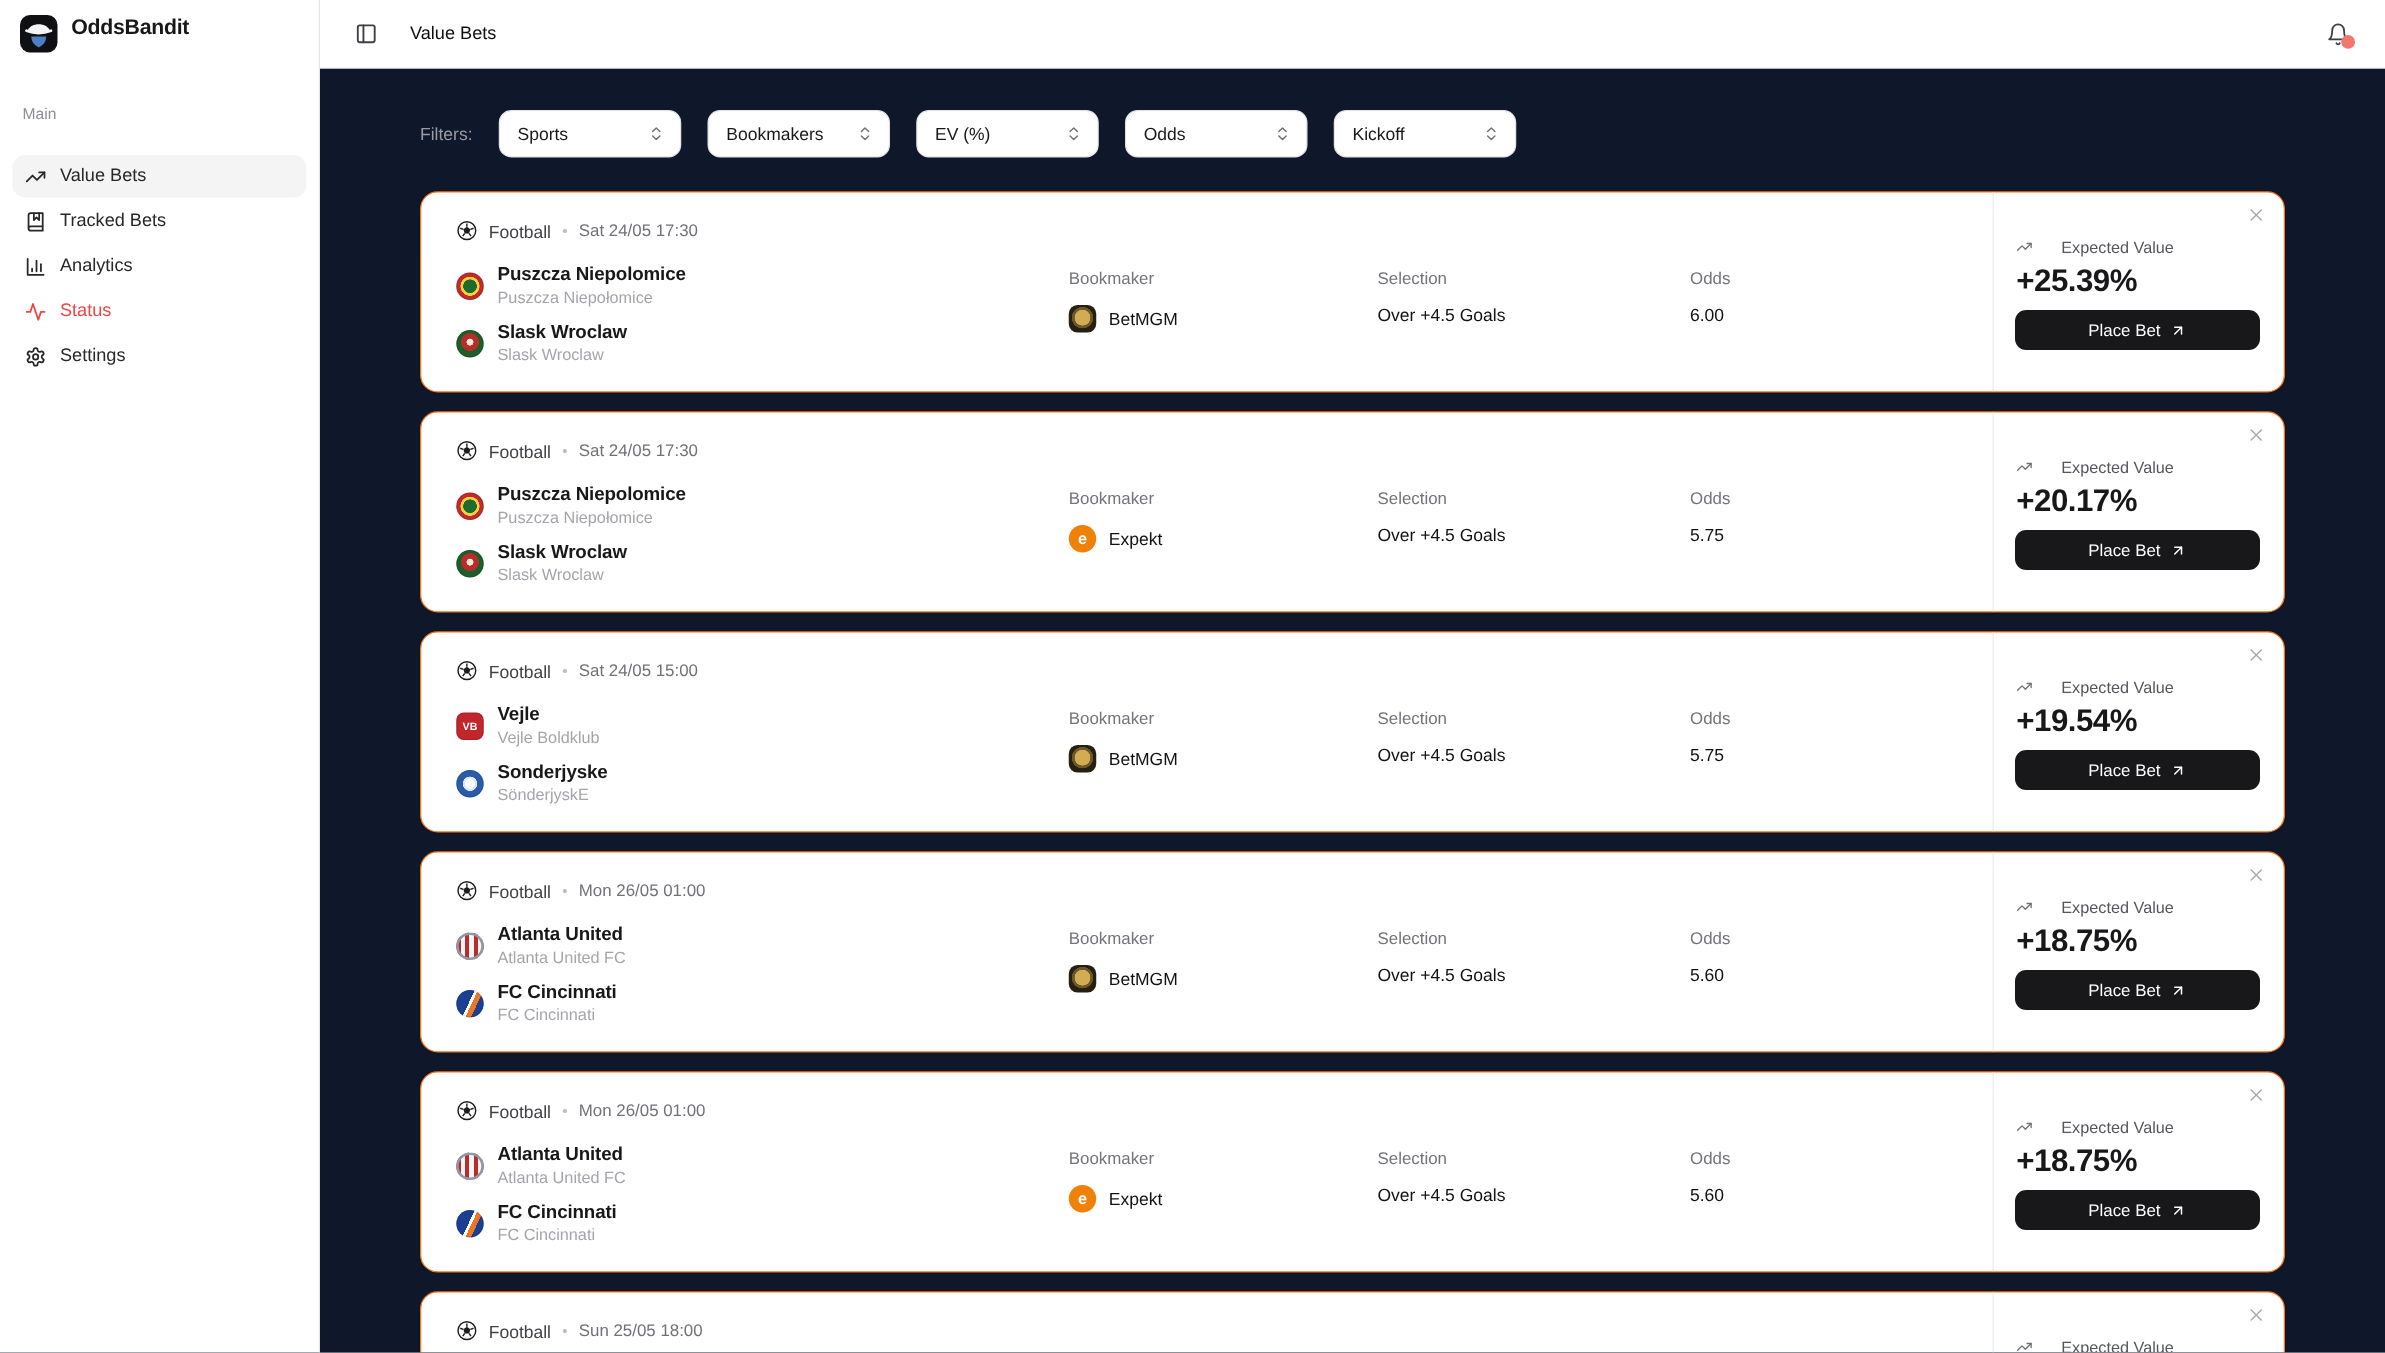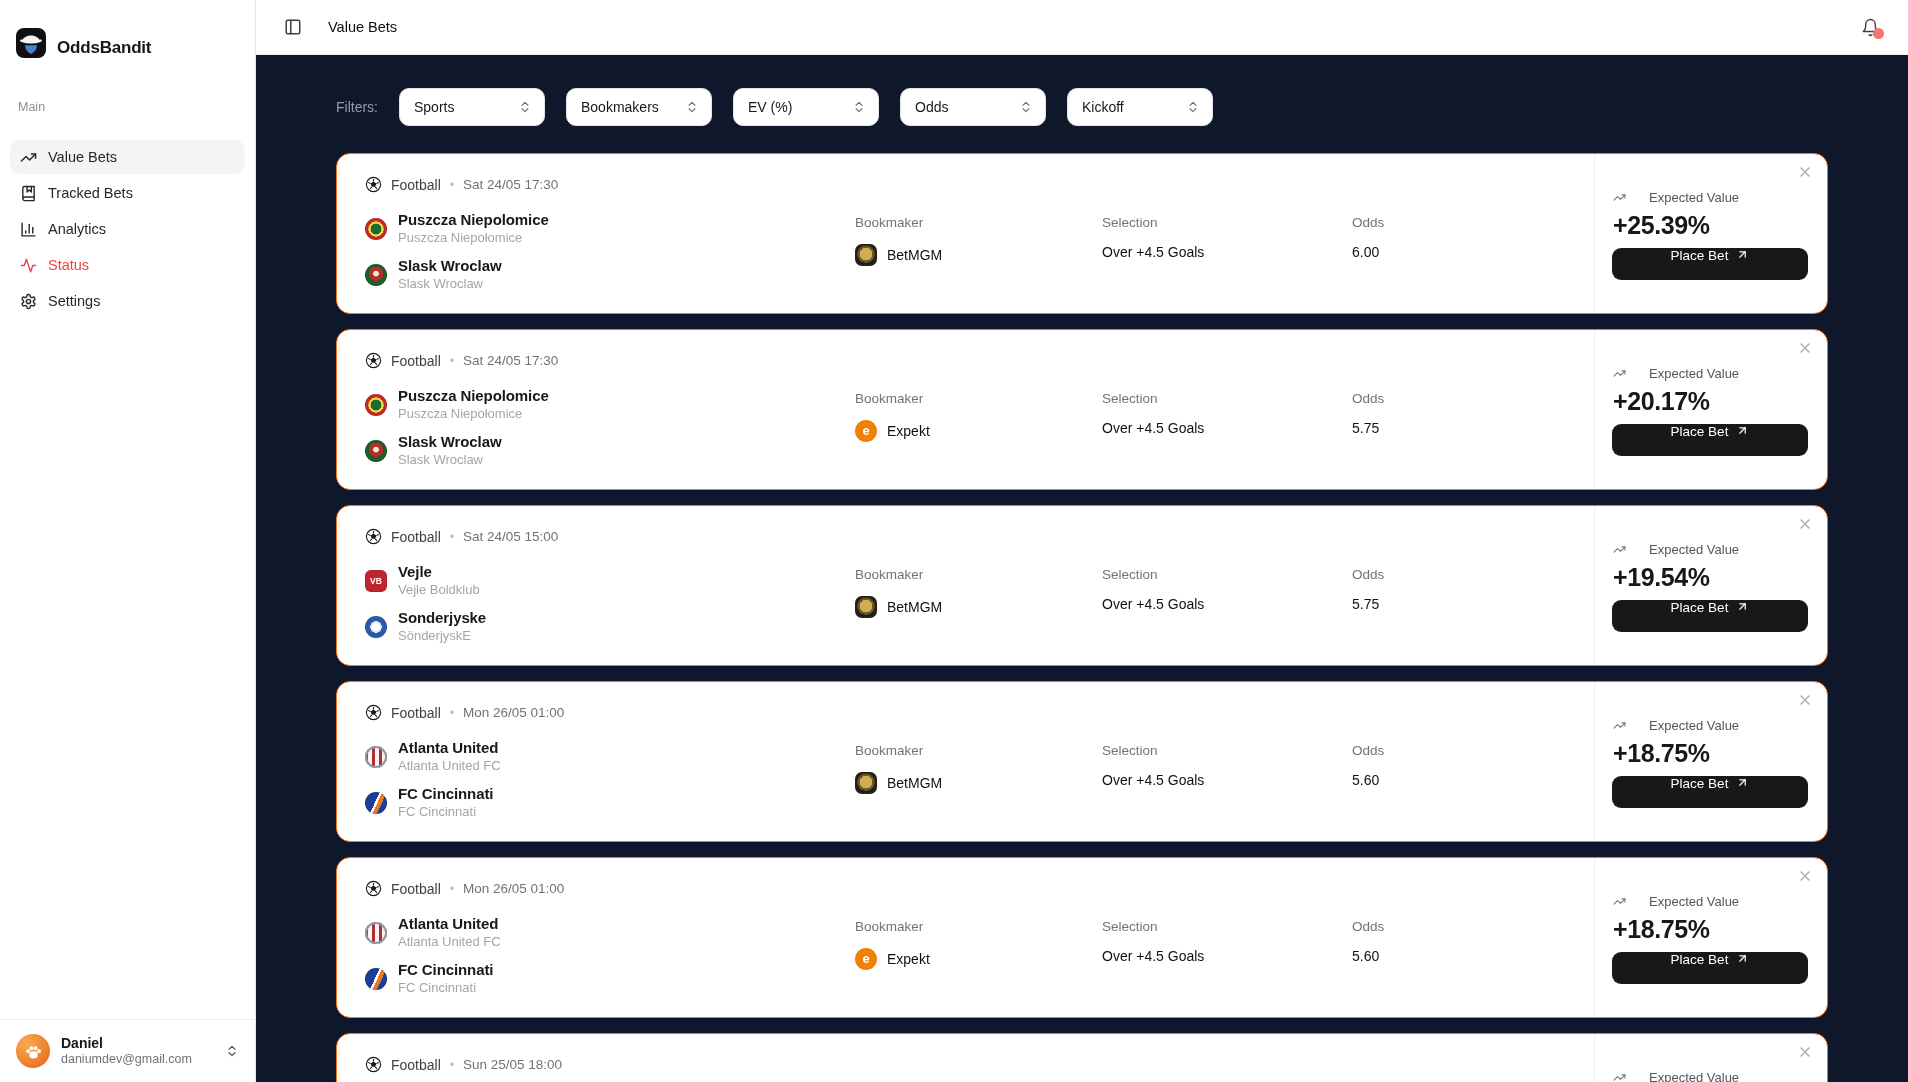--- a/index.html
+++ b/index.html
@@ -6,21 +6,21 @@
   html,body { width:1908px; height:1082px; overflow:hidden; }
   body {
     font-family:"Liberation Sans","DejaVu Sans",sans-serif;
     color:#18181b; background:#ffffff;
   }
   .app { display:flex; width:1908px; height:1082px; }
 
   
   .sidebar { width:256px; min-width:256px; background:#fff; border-right:1px solid #e7e7ea;
              display:flex; flex-direction:column; }
-  .brand { display:flex; align-items:flex-end; gap:11px; padding:28px 16px 10px; }
+  .brand { display:flex; align-items:flex-start; gap:11px; padding:12px 16px 10px; }
   .brand-mark { width:30px; height:30px; border-radius:8px; background:#101013; position:relative; flex:none; }
   .brand-mark svg { position:absolute; inset:0; }
   .brand-name { font-size:17px; font-weight:700; letter-spacing:-.2px; }
 
   .nav { padding:0 10px; margin-top:32px; }
   .nav-label { font-size:12.5px; color:#8e8e96; padding:0 8px; margin-bottom:26px; }
   .nav-item { display:flex; align-items:center; gap:11px; height:34px; padding:0 10px;
               border-radius:10px; font-size:14.5px; color:#27272a; cursor:pointer; margin-bottom:2px; }
   .nav-item.active { background:#f4f4f5; }
   .nav-item.muted { color:#ef4444; }
@@ -107,21 +107,21 @@
   
   .ev-panel { position:absolute; top:0; right:0; width:234px; height:100%; border-radius:0 14px 14px 0; }
   .ev-close { position:absolute; top:10px; right:14px; width:16px; height:16px; color:#a8a8b0; }
   .ev-close svg { width:16px; height:16px; }
   .ev-label { position:absolute; top:36px; left:20px; display:flex; gap:23px; align-items:center;
               font-size:13px; color:#55555e; }
   .ev-label svg { width:13px; height:13px; color:#71717a; flex:none; }
   .ev-value { position:absolute; top:57px; left:20px; font-size:25px; font-weight:800; letter-spacing:-.4px; }
   .place-bet { position:absolute; top:94px; left:19px; width:196px; height:32px; background:#18181b;
                color:#fff; border:none; border-radius:9px; font-size:13.5px; font-family:inherit;
-               display:flex; justify-content:center; gap:8px; cursor:pointer; }
+               display:flex; align-items:center; justify-content:center; gap:8px; cursor:pointer; }
   .place-bet svg { width:13px; height:13px; }
 </style>
 </head>
 <body>
 
 <svg width="0" height="0" style="position:absolute">
   <defs>
     <g id="i-trending-up">
         <polyline points="22 7 13.5 15.5 8.5 10.5 2 17" fill="none"></polyline>
         <polyline points="16 7 22 7 22 13" fill="none"></polyline>
@@ -222,34 +222,20 @@
       <div class="nav-item">
         <svg viewBox="0 0 24 24" stroke="currentColor" stroke-width="2" stroke-linecap="round" stroke-linejoin="round">
             <use href="#i-gear"></use>
           </svg>
         <span>Settings</span>
       </div>
     </nav>
 
     <div class="sidebar-spacer"></div>
 
-    <div class="user">
-      <span class="avatar">
-        <svg viewBox="0 0 22 20" width="19" height="17" fill="#ffffff">
-            <use href="#i-paw"></use>
-          </svg>
-      </span>
-      <span class="user-meta">
-        <div class="user-name">Daniel</div>
-        <div class="user-email">daniumdev@gmail.com</div>
-      </span>
-      <svg class="user-chevron" viewBox="0 0 24 24" stroke="currentColor" stroke-width="2" stroke-linecap="round" stroke-linejoin="round">
-          <use href="#i-chevrons-up-down"></use>
-        </svg>
-    </div>
   </aside>
 
   <div class="main">
     <header class="topbar">
       <button class="icon-btn topbar-toggle">
         <svg viewBox="0 0 24 24" stroke="currentColor" stroke-width="2" stroke-linecap="round" stroke-linejoin="round">
             <use href="#i-panel-left"></use>
           </svg>
       </button>
       <span class="topbar-title">Value Bets</span>

